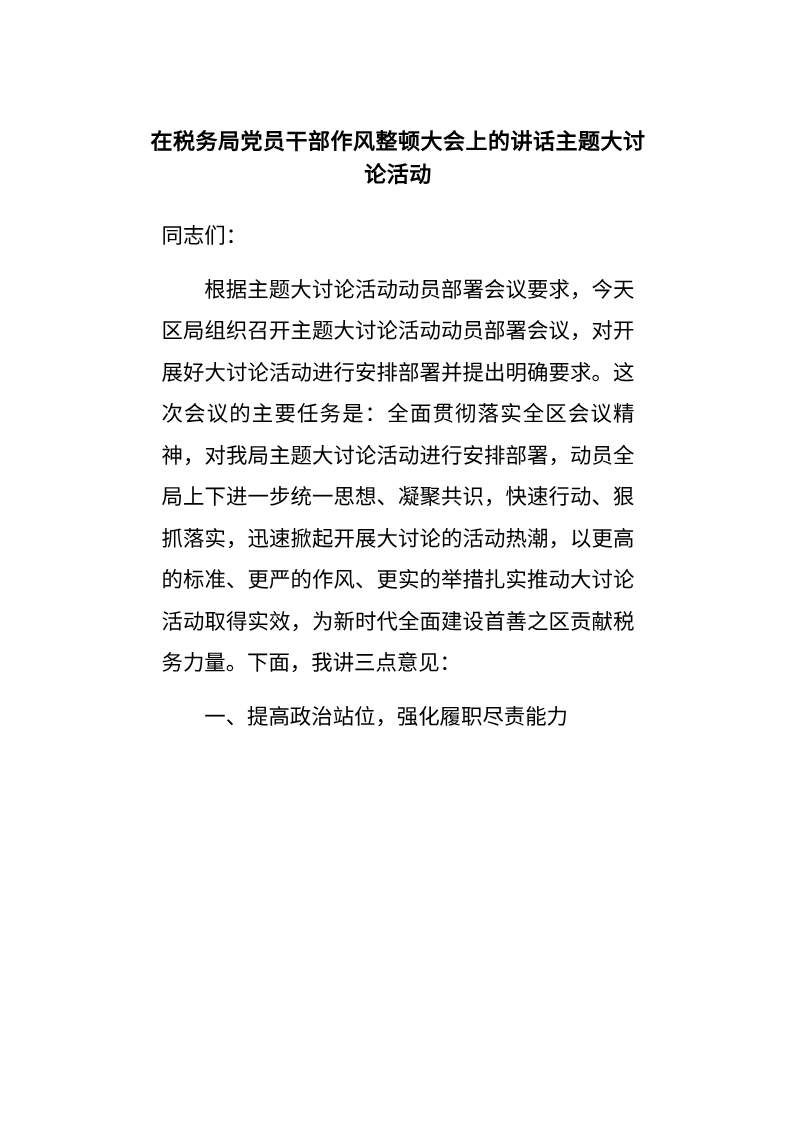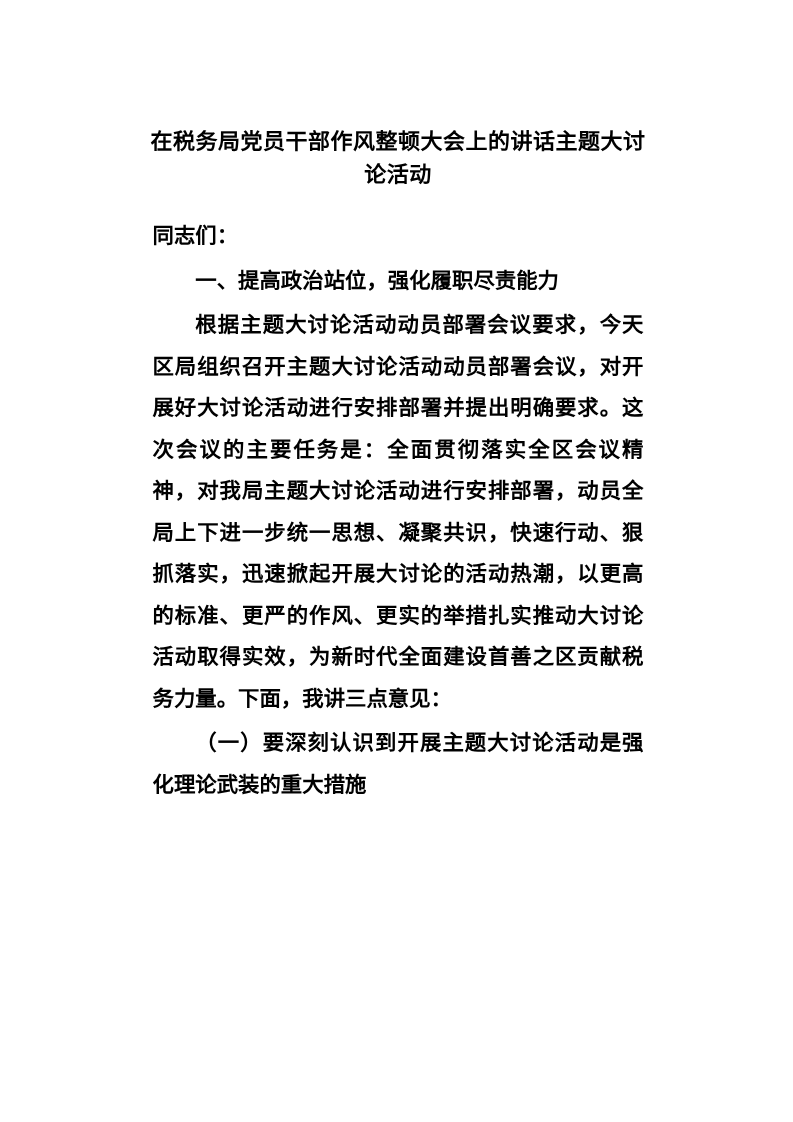--- a/index.html
+++ b/index.html
@@ -21,46 +21,44 @@
   }
   .doc-title {
     margin: 0 0 25px 0;
     font-size: 22px;
     font-weight: bold;
     line-height: 33px;
     text-align: center;
     letter-spacing: 0.5px;
   }
   .body-text p {
-    margin: 3px;
+    margin: 12px;
     font-size: 21.4px;
     line-height: 41.5px;
     text-align: justify;
     text-justify: inter-character;
     word-break: break-all;
     overflow-wrap: break-word;
-    font-weight: bold;
   }
   .salutation {
     text-indent: 0;
   }
   .para {
     text-indent: 2em;
   }
 </style>
 </head>
 <body>
 
 <div class="page">
   <h1 class="doc-title">在税务局党员干部作风整顿大会上的讲话主题大讨论活动</h1>
 
   <div class="body-text">
     <p class="salutation">同志们：</p>
 
+    <p class="para">根据主题大讨论活动动员部署会议要求，今天区局组织召开主题大讨论活动动员部署会议，对开展好大讨论活动进行安排部署并提出明确要求。这次会议的主要任务是：全面贯彻落实全区会议精神，对我局主题大讨论活动进行安排部署，动员全局上下进一步统一思想、凝聚共识，快速行动、狠抓落实，迅速掀起开展大讨论的活动热潮，以更高的标准、更严的作风、更实的举措扎实推动大讨论活动取得实效，为新时代全面建设首善之区贡献税务力量。下面，我讲三点意见：</p>
+
     <p class="para">一、提高政治站位，强化履职尽责能力</p>
 
-    <p class="para">根据主题大讨论活动动员部署会议要求，今天区局组织召开主题大讨论活动动员部署会议，对开展好大讨论活动进行安排部署并提出明确要求。这次会议的主要任务是：全面贯彻落实全区会议精神，对我局主题大讨论活动进行安排部署，动员全局上下进一步统一思想、凝聚共识，快速行动、狠抓落实，迅速掀起开展大讨论的活动热潮，以更高的标准、更严的作风、更实的举措扎实推动大讨论活动取得实效，为新时代全面建设首善之区贡献税务力量。下面，我讲三点意见：</p>
 
-
-    <p class="para">（一）要深刻认识到开展主题大讨论活动是强化理论武装的重大措施</p>
 
   </div>
 </div>
 
 </body></html>

